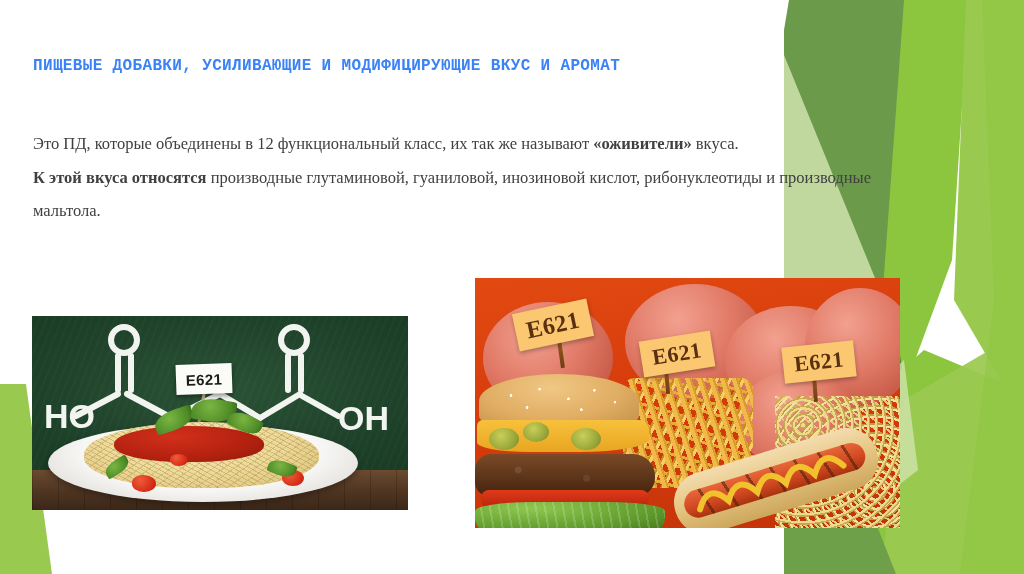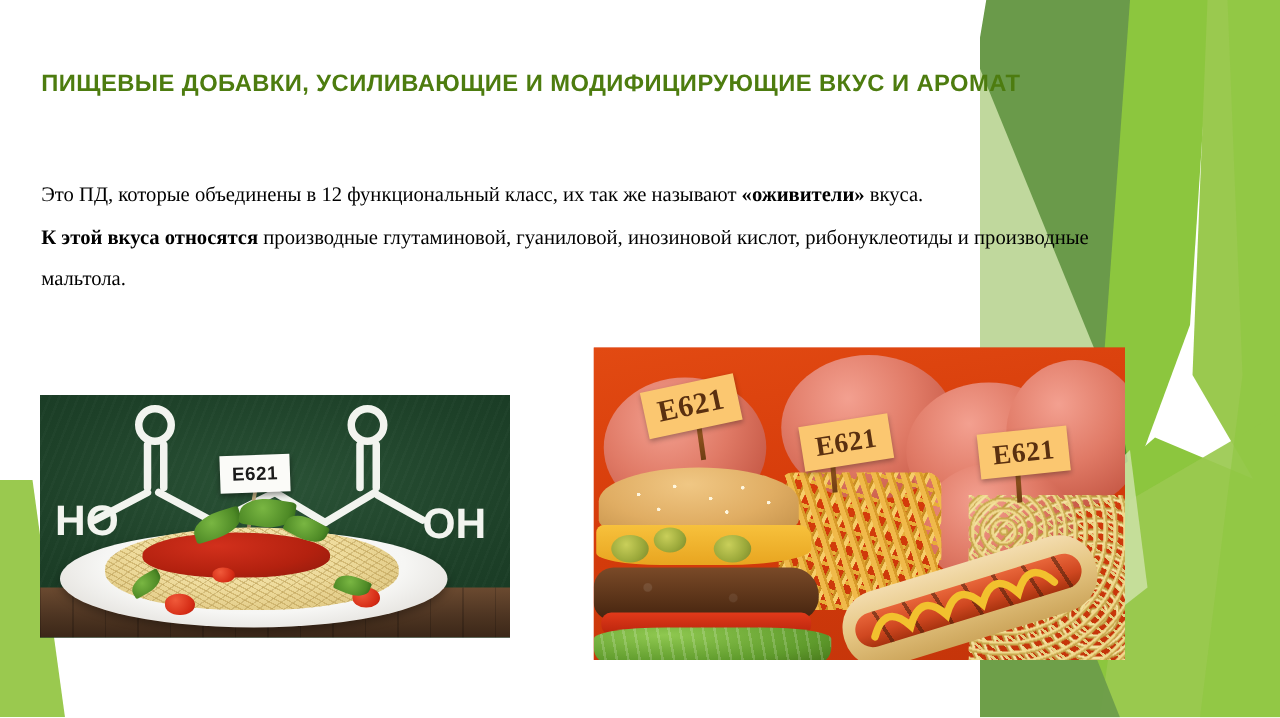--- a/index.html
+++ b/index.html
@@ -16,25 +16,25 @@
   .deco-right{position:absolute;top:0;right:0;width:240px;height:574px;overflow:hidden;pointer-events:none;}
   .deco-right svg{display:block;width:240px;height:574px;}
 
   
   .deco-left{position:absolute;left:0;bottom:0;width:70px;height:190px;overflow:hidden;pointer-events:none;}
   .deco-left svg{display:block;width:70px;height:190px;}
 
   
   .title{
     position:absolute;left:33px;top:57px;width:790px;
-    font-family:Liberation Sans, sans-serif;
-    font-weight:bold;font-size:19px;letter-spacing:.35px;
-    color:#4d7c0f;line-height:1.2;
-  }
-  .body-text{position:absolute;left:33px;top:140px;width:880px;color:#000000;}
+    font-family:Liberation Mono, monospace;
+    font-weight:bold;font-size:16px;letter-spacing:.35px;
+    color:#3b82f6;line-height:1.2;
+  }
+  .body-text{position:absolute;left:33px;top:128px;width:880px;color:#404040;}
   .para{font-size:16.5px;line-height:1.96;margin:0 0 2px 0;}
   .para b{font-weight:bold;}
 
   
   .photo-left{
     position:absolute;left:32px;top:316px;width:376px;height:194px;
     overflow:hidden;background:#14321f;
   }
   .board{position:absolute;inset:0;background:
     radial-gradient(ellipse 120% 95% at 50% 38%, #2a5236 0%, #1d4028 45%, #12301d 100%);

